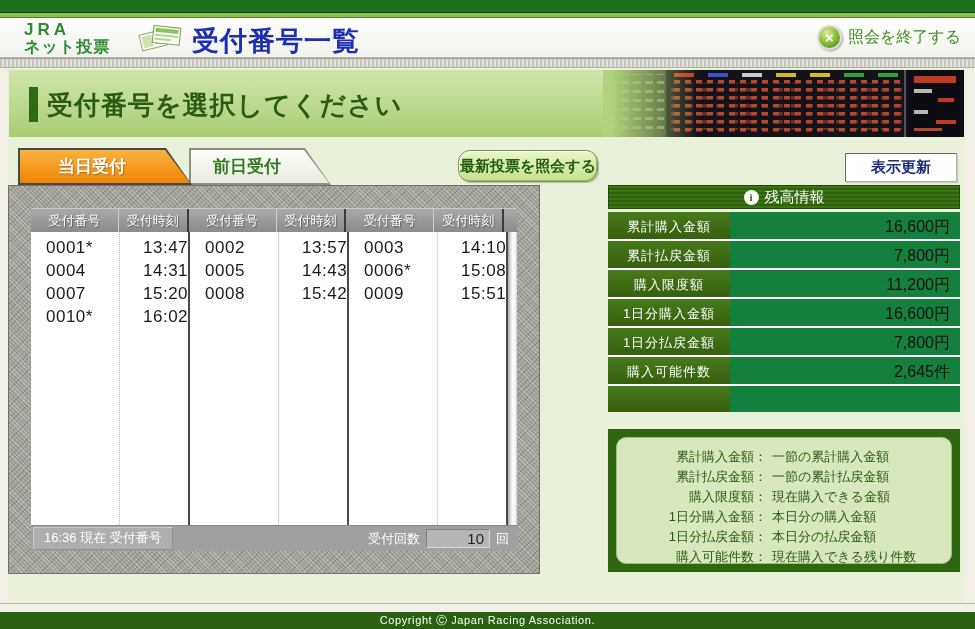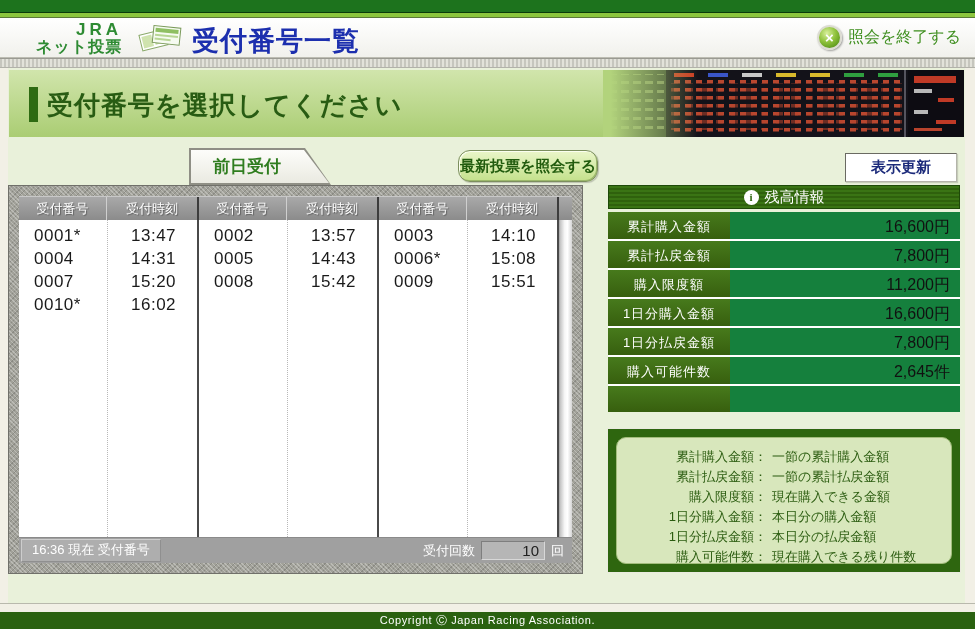--- a/index.html
+++ b/index.html
@@ -7,21 +7,21 @@
   body { font-family:"Liberation Sans","DejaVu Sans",sans-serif; }
   #app { position:relative; width:975px; height:629px; background:#f2f0e6; overflow:hidden; }
 
   
   .topbar   { position:absolute; left:0; top:0; width:975px; height:12px; background:#1d731d; }
   .topline1 { position:absolute; left:0; top:12px; width:975px; height:1px; background:#0a3b0c; }
   .accent   { position:absolute; left:0; top:13px; width:975px; height:4px; background:#8cc63e; }
   .topline2 { position:absolute; left:0; top:17px; width:975px; height:1px; background:#5a7a3a; }
   .appheader{ position:absolute; left:0; top:18px; width:975px; height:40px;
               background:linear-gradient(#ffffff,#f1f1ec); border-bottom:1px solid #bcbcb2; }
-  .logo { position:absolute; left:36px; top:3px; text-align:right; color:#2e8b33; font-weight:bold; line-height:1.05; }
+  .logo { position:absolute; left:24px; top:3px; text-align:left; color:#2e8b33; font-weight:bold; line-height:1.05; }
   .logo .l1 { font-size:17px; letter-spacing:4px; }
   .logo .l2 { font-size:16px; letter-spacing:1px; }
   .slipicon { position:absolute; left:138px; top:4px; }
   .pagetitle{ position:absolute; left:192px; top:5px; font-size:27px; font-weight:bold; color:#1c2fae; letter-spacing:1px; }
   .closebtn { position:absolute; right:14px; top:7px; display:flex; align-items:center; gap:6px; cursor:pointer;
               background:none; border:none; }
   .xcircle  { display:inline-flex; align-items:center; justify-content:center; width:25px; height:25px; border-radius:50%;
               background:radial-gradient(circle at 38% 30%, #d9f09c, #8fc23c 45%, #5f9a1e 78%, #4c8414);
               border:2px solid #dcdcd2; box-shadow:1px 1px 2px rgba(0,0,0,.35);
               color:#fff; font-size:15px; font-weight:bold; line-height:1; }
@@ -58,25 +58,25 @@
   .btn-latest { position:absolute; left:450px; top:82px; width:140px; height:32px; cursor:pointer;
                 background:linear-gradient(#eaf6c9,#c4e18c); border:1px solid #7c8f5e; border-radius:12px;
                 box-shadow:inset 1px 1px 0 #fbfff0, inset -1px -1px 0 #9cb86b, 1px 1px 1px rgba(0,0,0,.2);
                 color:#225c0e; font-size:15px; font-weight:bold; }
   .btn-refresh{ position:absolute; left:837px; top:85px; width:112px; height:29px; cursor:pointer;
                 background:#fff; border:1px solid; border-color:#6a6a62 #b4b4aa #b4b4aa #6a6a62;
                 box-shadow:1px 1px 1px rgba(0,0,0,.15);
                 color:#1b2a7a; font-size:15px; font-weight:bold; }
 
   
-  .panel { position:absolute; left:0; top:117px; width:575px; height:389px;
+  .panel { position:absolute; left:0; top:117px; width:532px; height:389px;
            background:#a1a199;
            background-image:repeating-linear-gradient(45deg, rgba(255,255,255,.28) 0 1px, transparent 1px 3px),
                             repeating-linear-gradient(-45deg, rgba(0,0,0,.14) 0 1px, transparent 1px 4px);
-           border:1px solid #70706a; padding:10px; }
+           border:1px solid #70706a; padding:22px; }
   .panel-inner { display:flex; flex-direction:column; height:100%; }
   .thead { display:flex; height:24px; background:linear-gradient(#a9a9a9,#8b8b8b); border-top:1px solid #c8c8c8; }
   .hgrp  { flex:1; display:flex; border-right:2px solid #3c3c3c; }
   .hgrp:last-of-type { border-right:none; }
   .hcell { color:#fff; font-size:13px; line-height:24px; text-align:center; text-shadow:1px 1px 1px #5a5a5a; }
   .h-no  { width:88px; border-right:1px solid #cfcfcf; }
   .h-time{ flex:1; }
   .hspacer { width:13px; }
   .tbody { flex:1; display:flex; background:#fff; overflow:hidden; }
   .grp { flex:1; position:relative; padding-top:4px; border-right:2px solid #4a4a4a; }
@@ -199,20 +199,24 @@
           <rect x="306" y="40" width="14" height="4" fill="#b8b8b8"></rect>
           <rect x="328" y="50" width="20" height="4" fill="#c03a26"></rect>
           <rect x="306" y="58" width="28" height="3" fill="#b8432c"></rect>
         </svg>
       </div>
       <div class="photofade"></div>
       <div class="bandbar"></div>
       <div class="bandtext">受付番号を選択してください</div>
     </div>
 
+    <button class="tab tab-today">
+      <span class="tab-shell"></span>
+      <span class="tab-face">当日受付</span>
+    </button>
     <button class="tab tab-prev">
       <span class="tab-shell"></span>
       <span class="tab-face">前日受付</span>
     </button>
 
     <button class="btn-latest">最新投票を照会する</button>
     <button class="btn-refresh">表示更新</button>
 
     <div class="panel">
       <div class="panel-inner">

